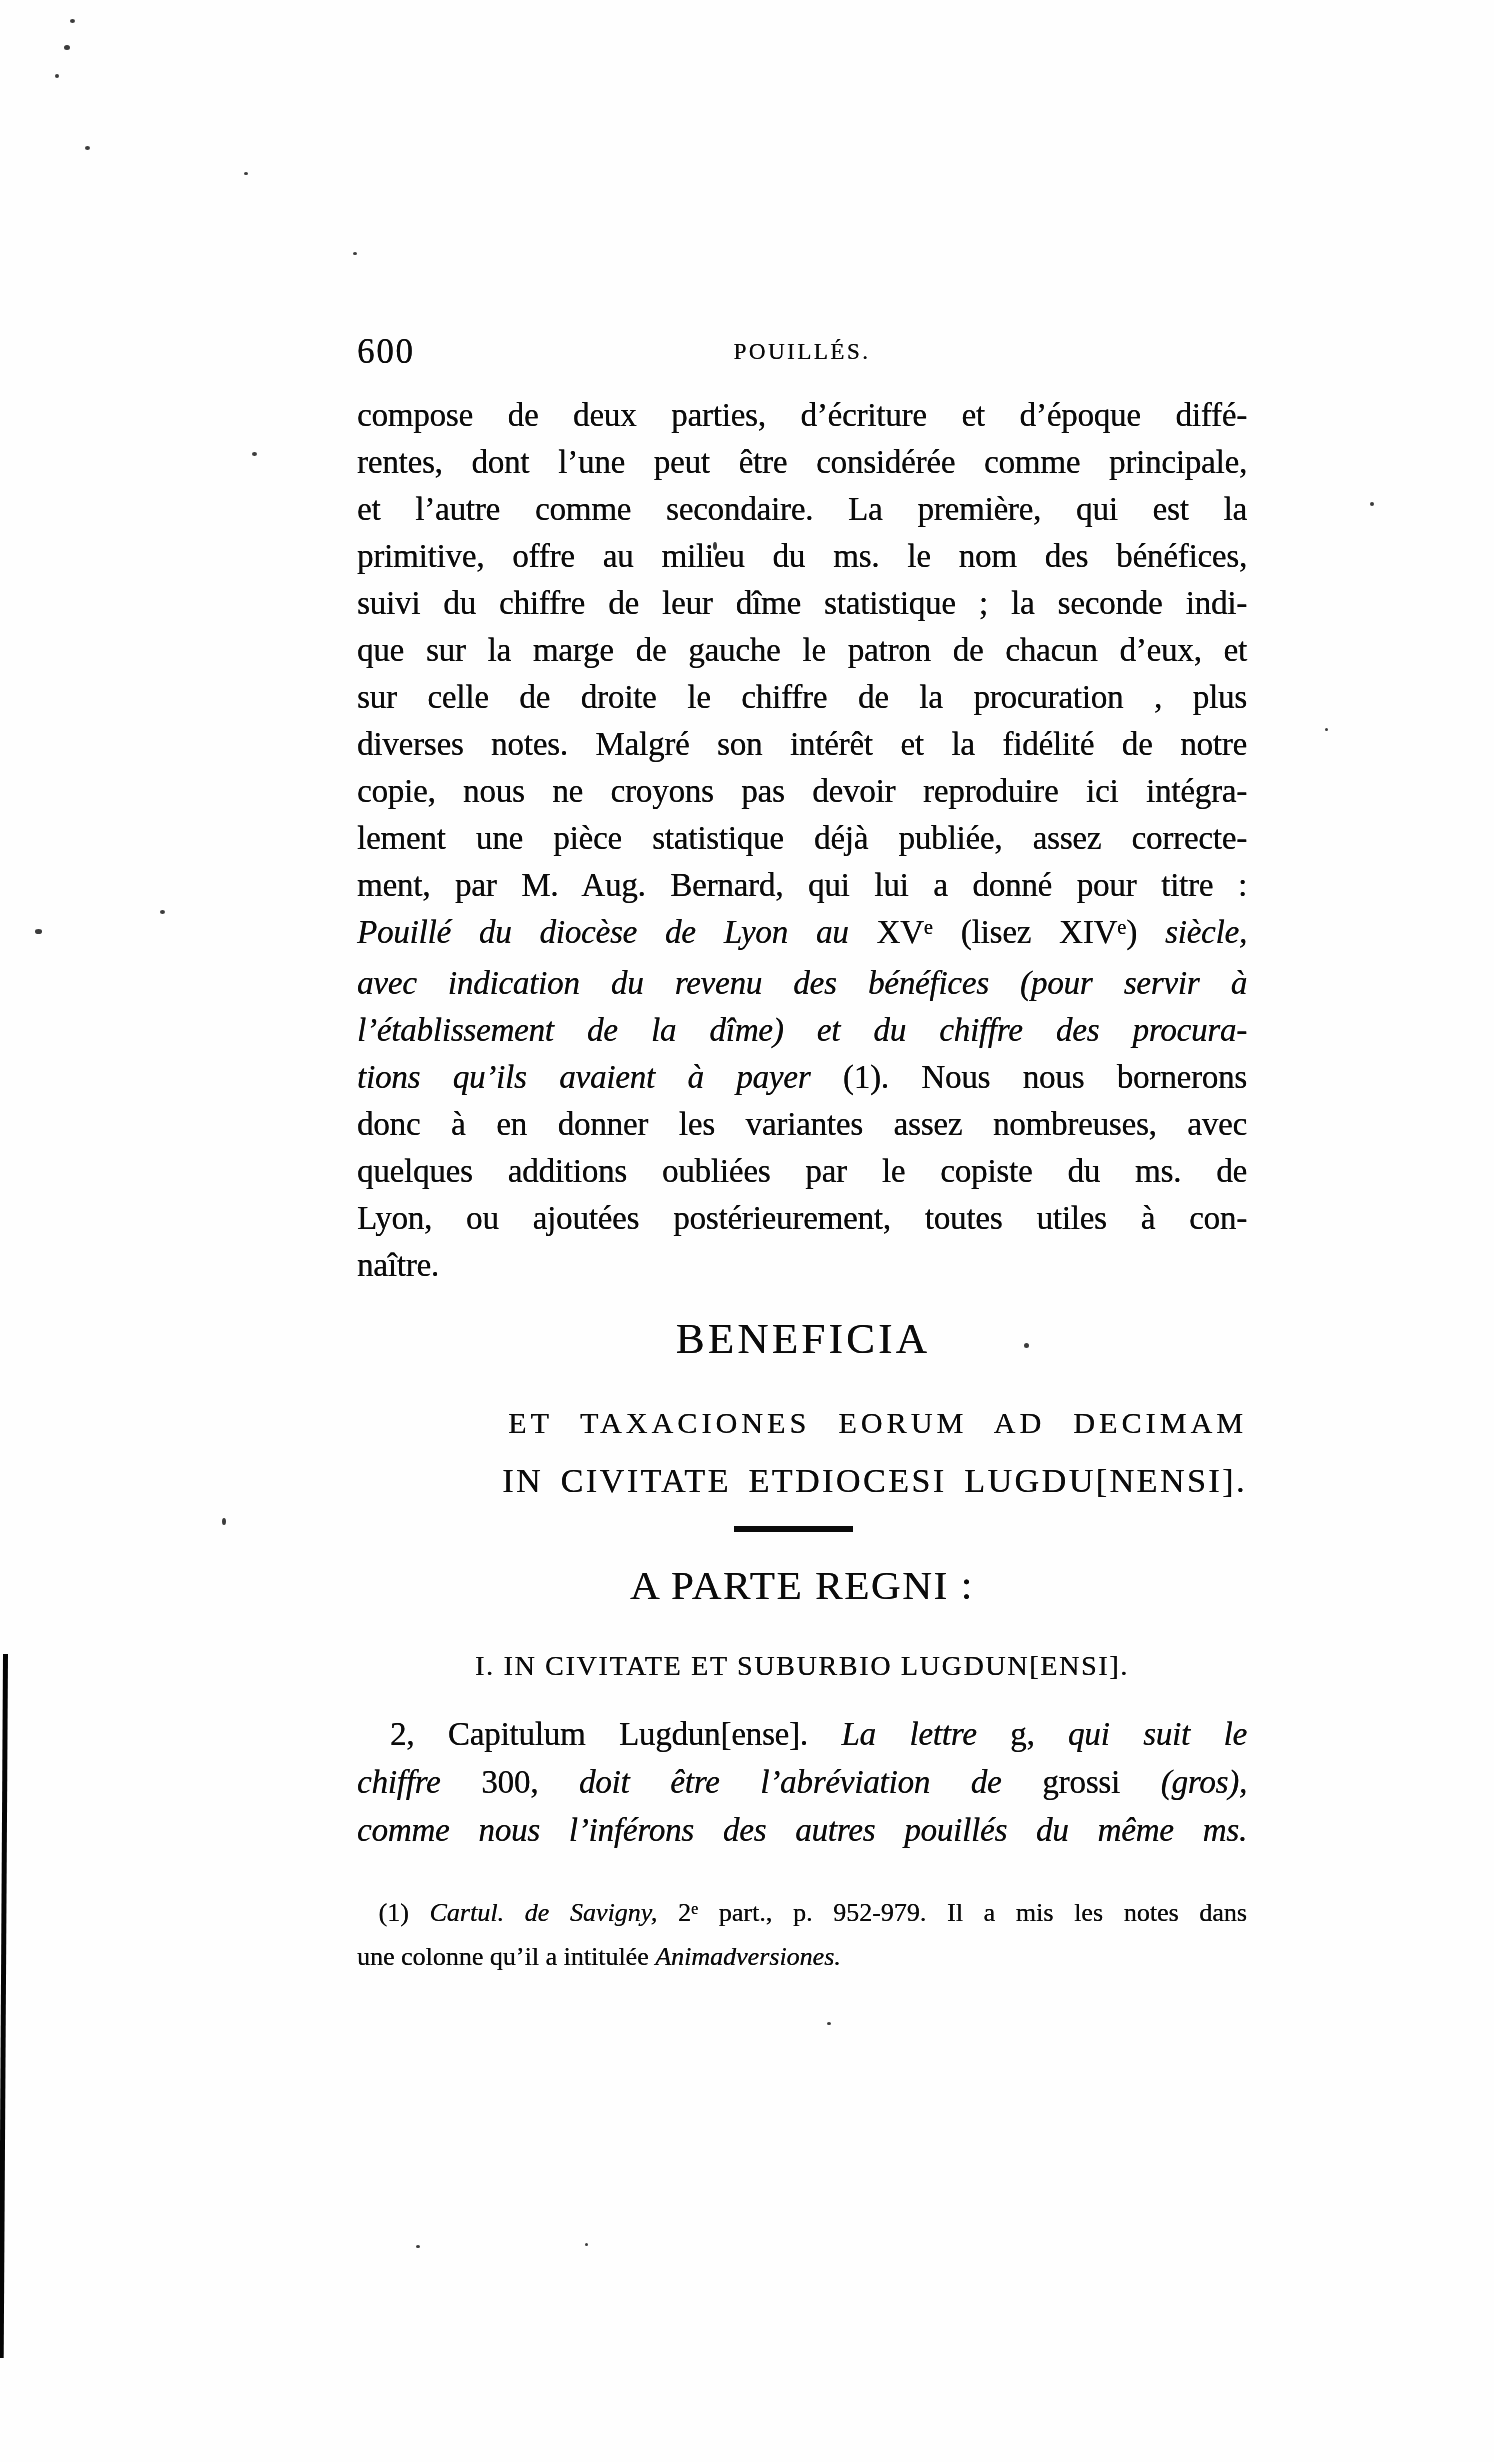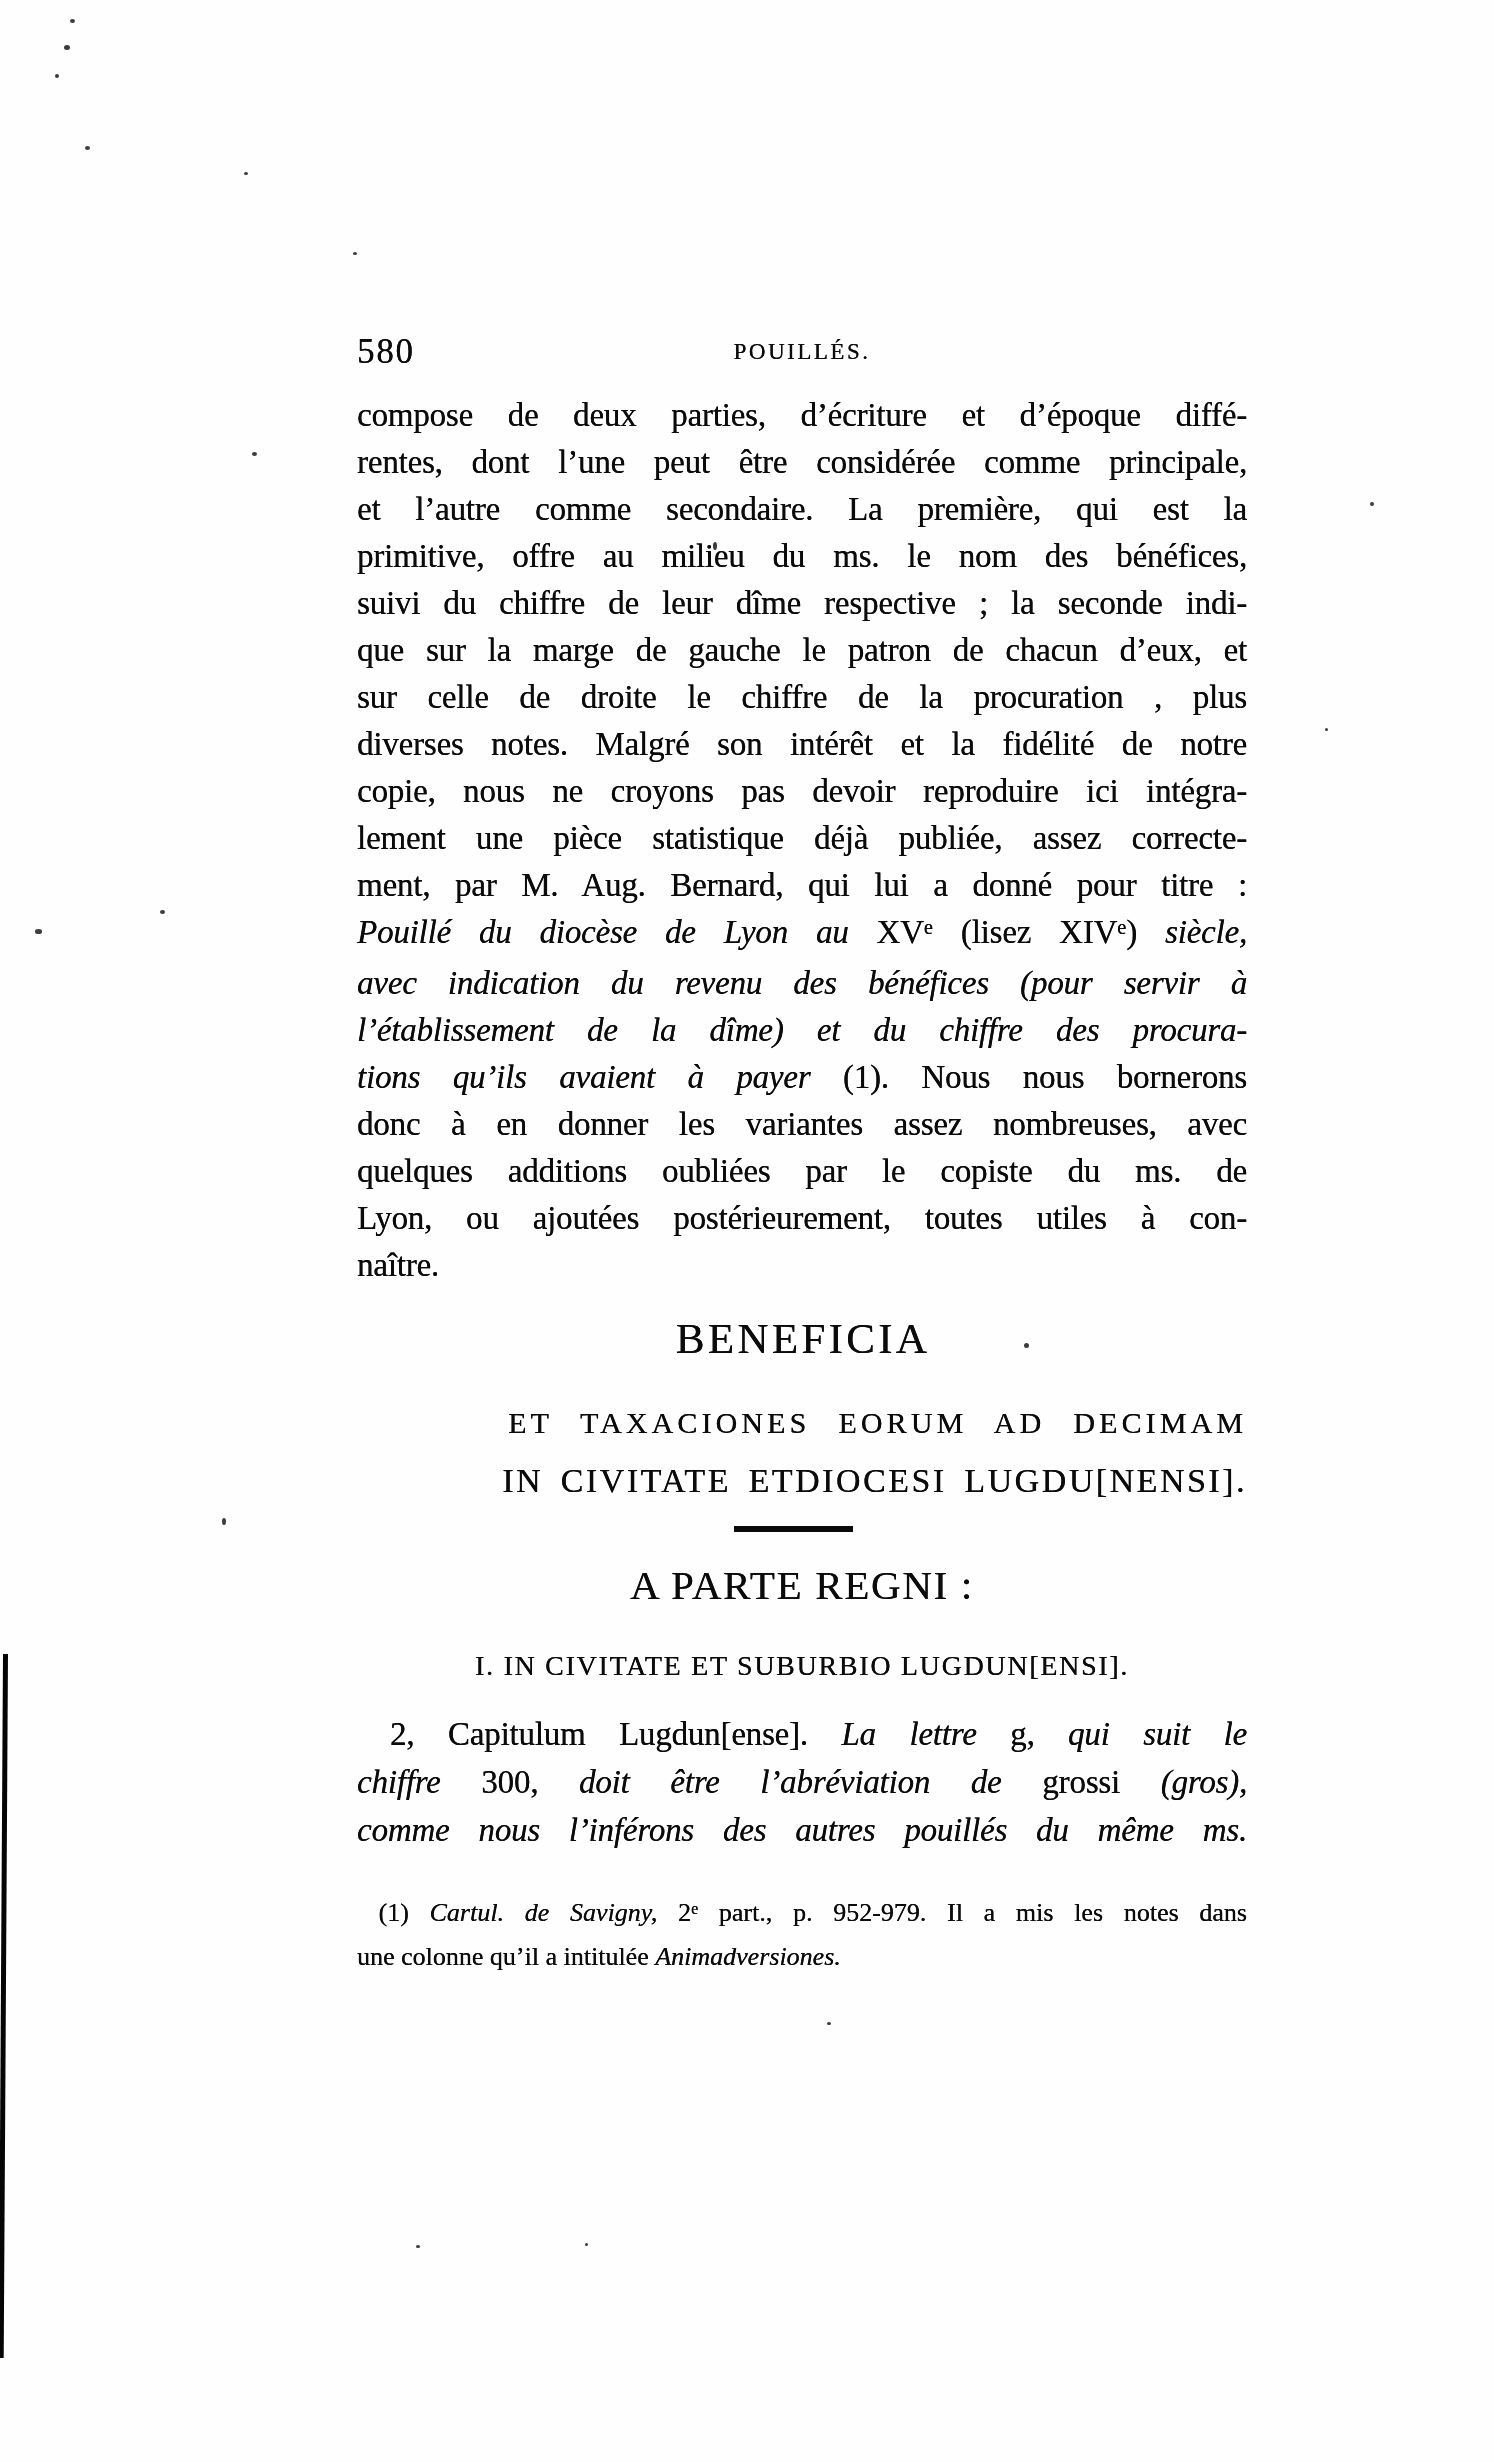--- a/index.html
+++ b/index.html
@@ -47,30 +47,30 @@
   .gutter{position:absolute;left:2.5px;top:1654px;width:5px;height:704px;
     background:#050505;transform:rotate(0.35deg);transform-origin:top left;}
   .speck{position:absolute;background:#1a1a1a;border-radius:50%;opacity:.85;}
 </style>
 </head>
 <body>
 
 <div class="page">
 
   <header class="pagehead">
-    <span class="pageno">580</span>
+    <span class="pageno">600</span>
     <span class="runtitle">POUILLÉS.</span>
   </header>
 
   <section class="bodytext">
       <div class="line jl"><span>compose de deux parties, d’écriture et d’époque diffé-</span></div>
       <div class="line jl"><span>rentes, dont l’une peut être considérée comme principale,</span></div>
       <div class="line jl"><span>et l’autre comme secondaire. La première, qui est la</span></div>
       <div class="line jl"><span>primitive, offre au milieu du ms. le nom des bénéfices,</span></div>
-      <div class="line jl"><span>suivi du chiffre de leur dîme respective ; la seconde indi-</span></div>
+      <div class="line jl"><span>suivi du chiffre de leur dîme statistique ; la seconde indi-</span></div>
       <div class="line jl"><span>que sur la marge de gauche le patron de chacun d’eux, et</span></div>
       <div class="line jl"><span>sur celle de droite le chiffre de la procuration , plus</span></div>
       <div class="line jl"><span>diverses notes. Malgré son intérêt et la fidélité de notre</span></div>
       <div class="line jl"><span>copie, nous ne croyons pas devoir reproduire ici intégra-</span></div>
       <div class="line jl"><span>lement une pièce statistique déjà publiée, assez correcte-</span></div>
       <div class="line jl"><span>ment, par M. Aug. Bernard, qui lui a donné pour titre :</span></div>
       <div class="line jl"><span class="i">Pouillé du diocèse de Lyon au </span><span>XV</span><span class="s">e</span><span> (lisez XIV</span><span class="s">e</span><span>) </span><span class="i">siècle,</span></div>
       <div class="line jl"><span class="i">avec indication du revenu des bénéfices (pour servir à</span></div>
       <div class="line jl"><span class="i">l’établissement de la dîme) et du chiffre des procura-</span></div>
       <div class="line jl"><span class="i">tions qu’ils avaient à payer </span><span>(1). Nous nous bornerons</span></div>

